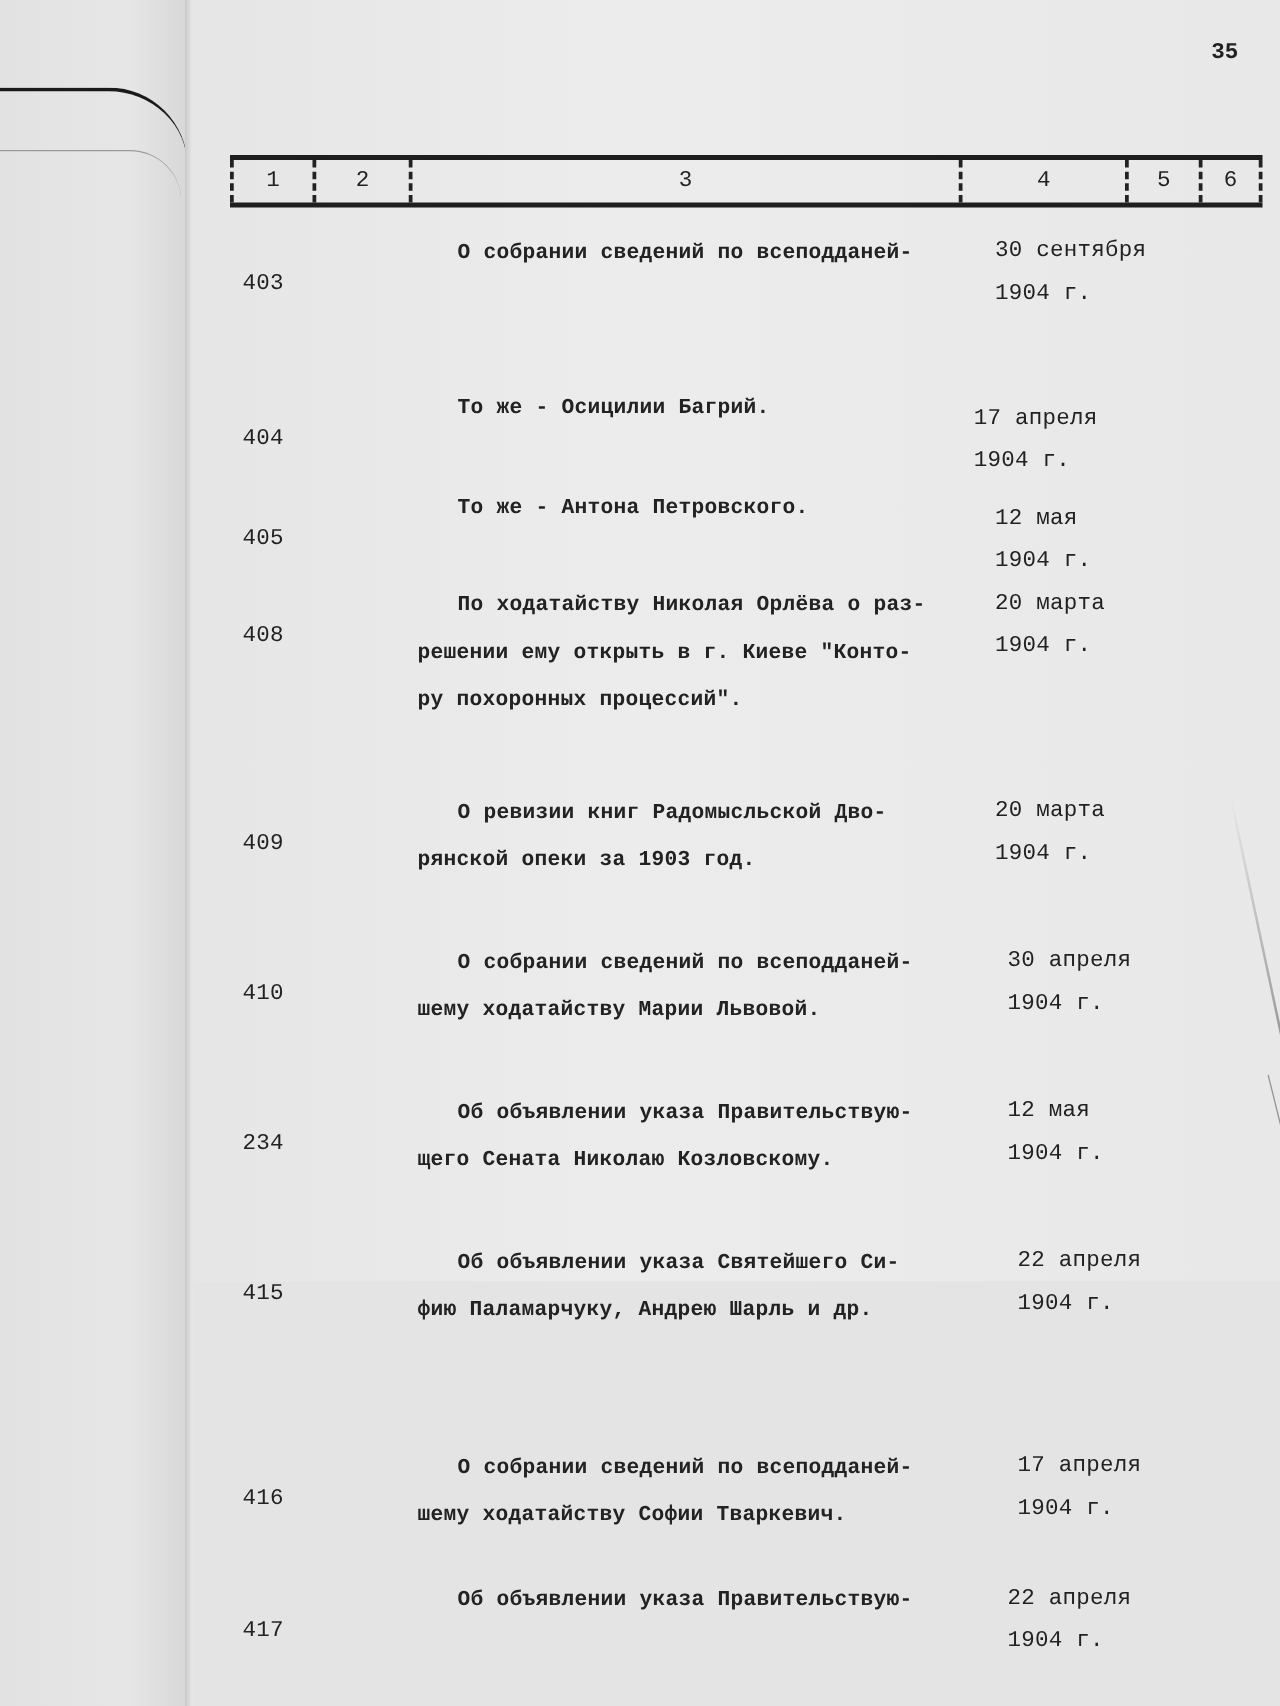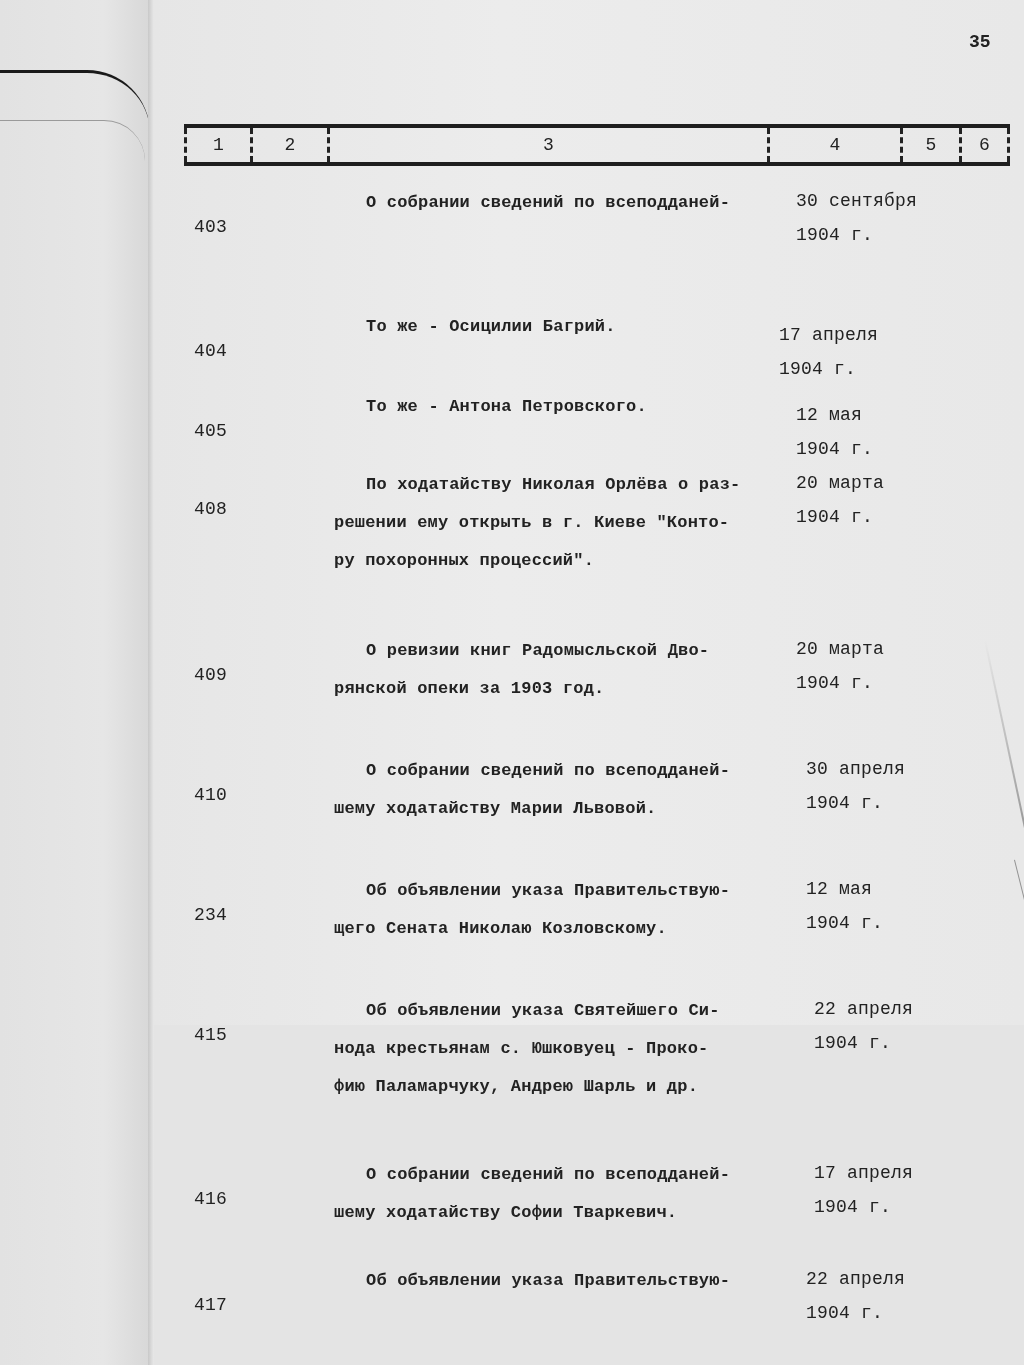--- a/index.html
+++ b/index.html
@@ -158,21 +158,20 @@
     <div class="date" style="left:622px">
       <div>12 мая</div>
       <div>1904 г.</div>
     </div>
   </div>
 
   <div class="row" style="top:992px">
     <span class="num">415</span>
     <div class="desc">
       <span class="line first">Об объявлении указа Святейшего Си-</span>
-      <span class="line">нода крестьянам с. Юшковуец - Проко-</span>
       <span class="line">фию Паламарчуку, Андрею Шарль и др.</span>
     </div>
     <div class="date" style="left:630px">
       <div>22 апреля</div>
       <div>1904 г.</div>
     </div>
   </div>
 
   <div class="row" style="top:1156px">
     <span class="num">416</span>

